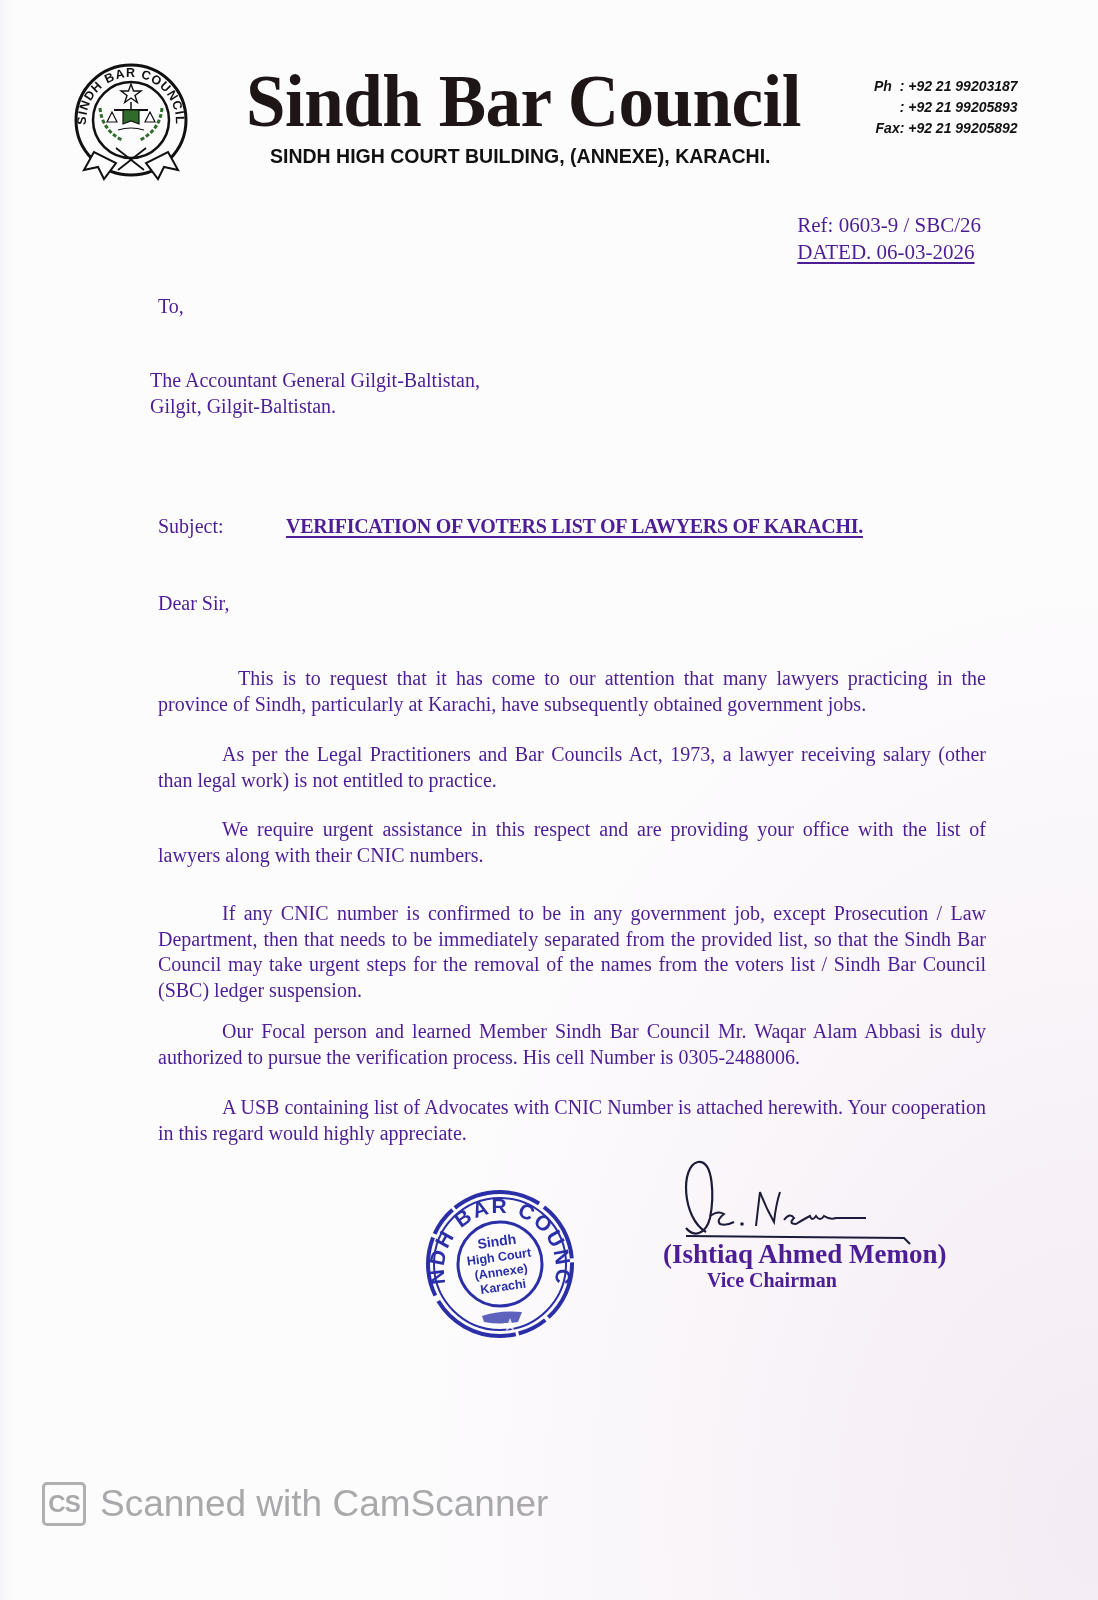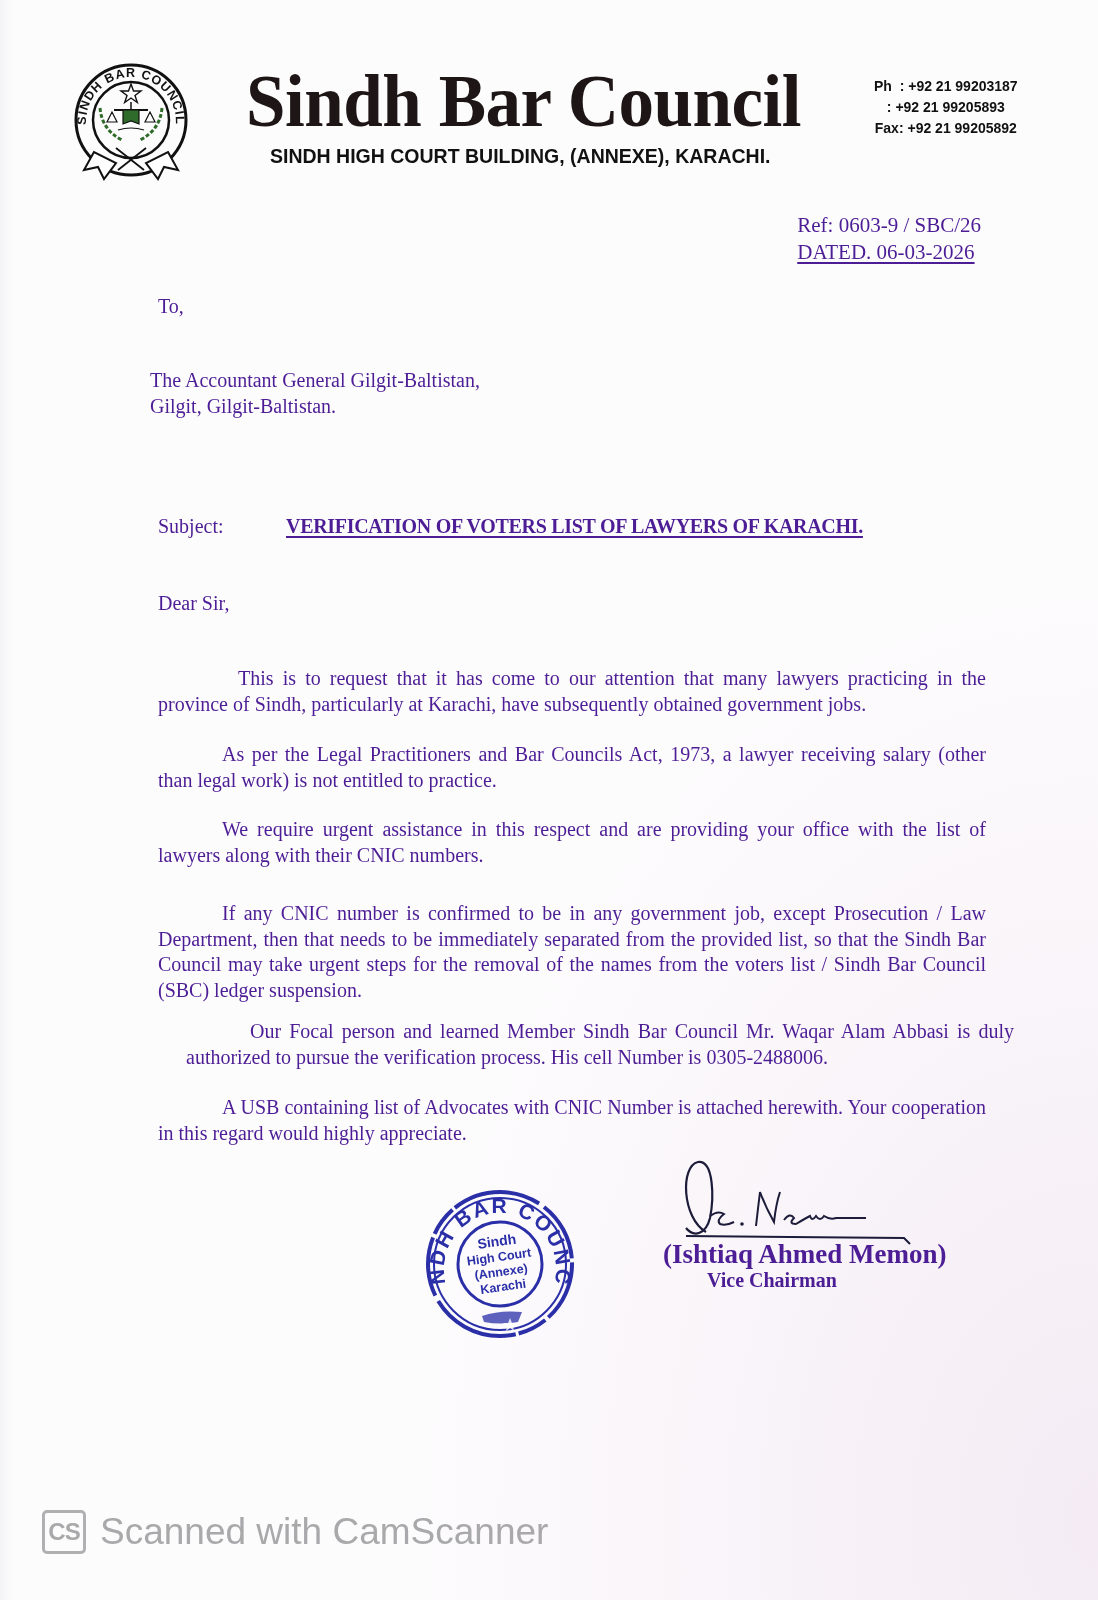--- a/index.html
+++ b/index.html
@@ -28,21 +28,21 @@
   #org-address {
     left: 270px; top: 145px;
     font-family: "Liberation Sans", sans-serif; font-weight: bold;
     font-size: 19.5px; color: #111; white-space: nowrap;
   }
   #contact {
     left: 874px; top: 76px;
     font-family: "Liberation Sans", sans-serif; font-weight: bold;
     font-size: 14px; line-height: 21px; color: #111;
   }
-  .contact-row { display: flex; justify-content: center; white-space: nowrap; }
+  .contact-row { display: flex; justify-content: flex-end; white-space: nowrap; font-style: italic; }
   .contact-row .lbl { display: inline-block; }
 
   
   #ref-block { right: 117px; top: 212px; text-align: left; font-size: 21px; line-height: 27px; }
   #ref-block .date { text-decoration: underline; text-underline-offset: 3px; }
 
   .body-text { font-size: 20px; line-height: 25.5px; color: #4c1d95; }
   #salutation-to { left: 158px; top: 294px; }
   #address-block { left: 150px; top: 368px; }
   #subject-label { left: 158px; top: 514px; }
@@ -56,36 +56,36 @@
   .para {
     position: absolute; left: 158px; width: 828px;
     text-align: justify; text-align-last: left;
   }
   .para .indent { display: inline-block; width: 64px; }
   .para.p1 .indent { width: 80px; }
   #p1 { top: 666px; }
   #p2 { top: 742px; }
   #p3 { top: 817px; }
   #p4 { top: 893px; margin-top: 8px; }
-  #p5 { top: 1019px; margin-left: 28px; }
+  #p5 { top: 1019px; }
   #p6 { top: 1095px; }
 
   
   #stamp { left: 424px; top: 1188px; width: 152px; height: 152px; }
 
   
   #signature { left: 676px; top: 1158px; width: 236px; height: 92px; }
   #signatory-name { left: 663px; top: 1242px; font-weight: bold; font-size: 27px; }
   #signatory-title { left: 707px; top: 1268px; font-weight: bold; font-size: 20px; }
 
   
   #watermark {
     left: 42px; top: 1482px; display: flex; align-items: center; gap: 14px;
     color: #a9a9ab;
-    font-family: "Liberation Sans", sans-serif; font-size: 37px; margin-top: 28px;
+    font-family: "Liberation Sans", sans-serif; font-size: 37px;
   }
   #cs-badge {
     width: 44px; height: 44px; border: 3px solid #b0b0b2; border-radius: 5px;
     box-sizing: border-box; display: flex; align-items: center; justify-content: center;
     font-size: 24px; font-weight: bold; color: #a9a9ab; letter-spacing: -1px;
   }
 </style>
 </head>
 <body>
 

